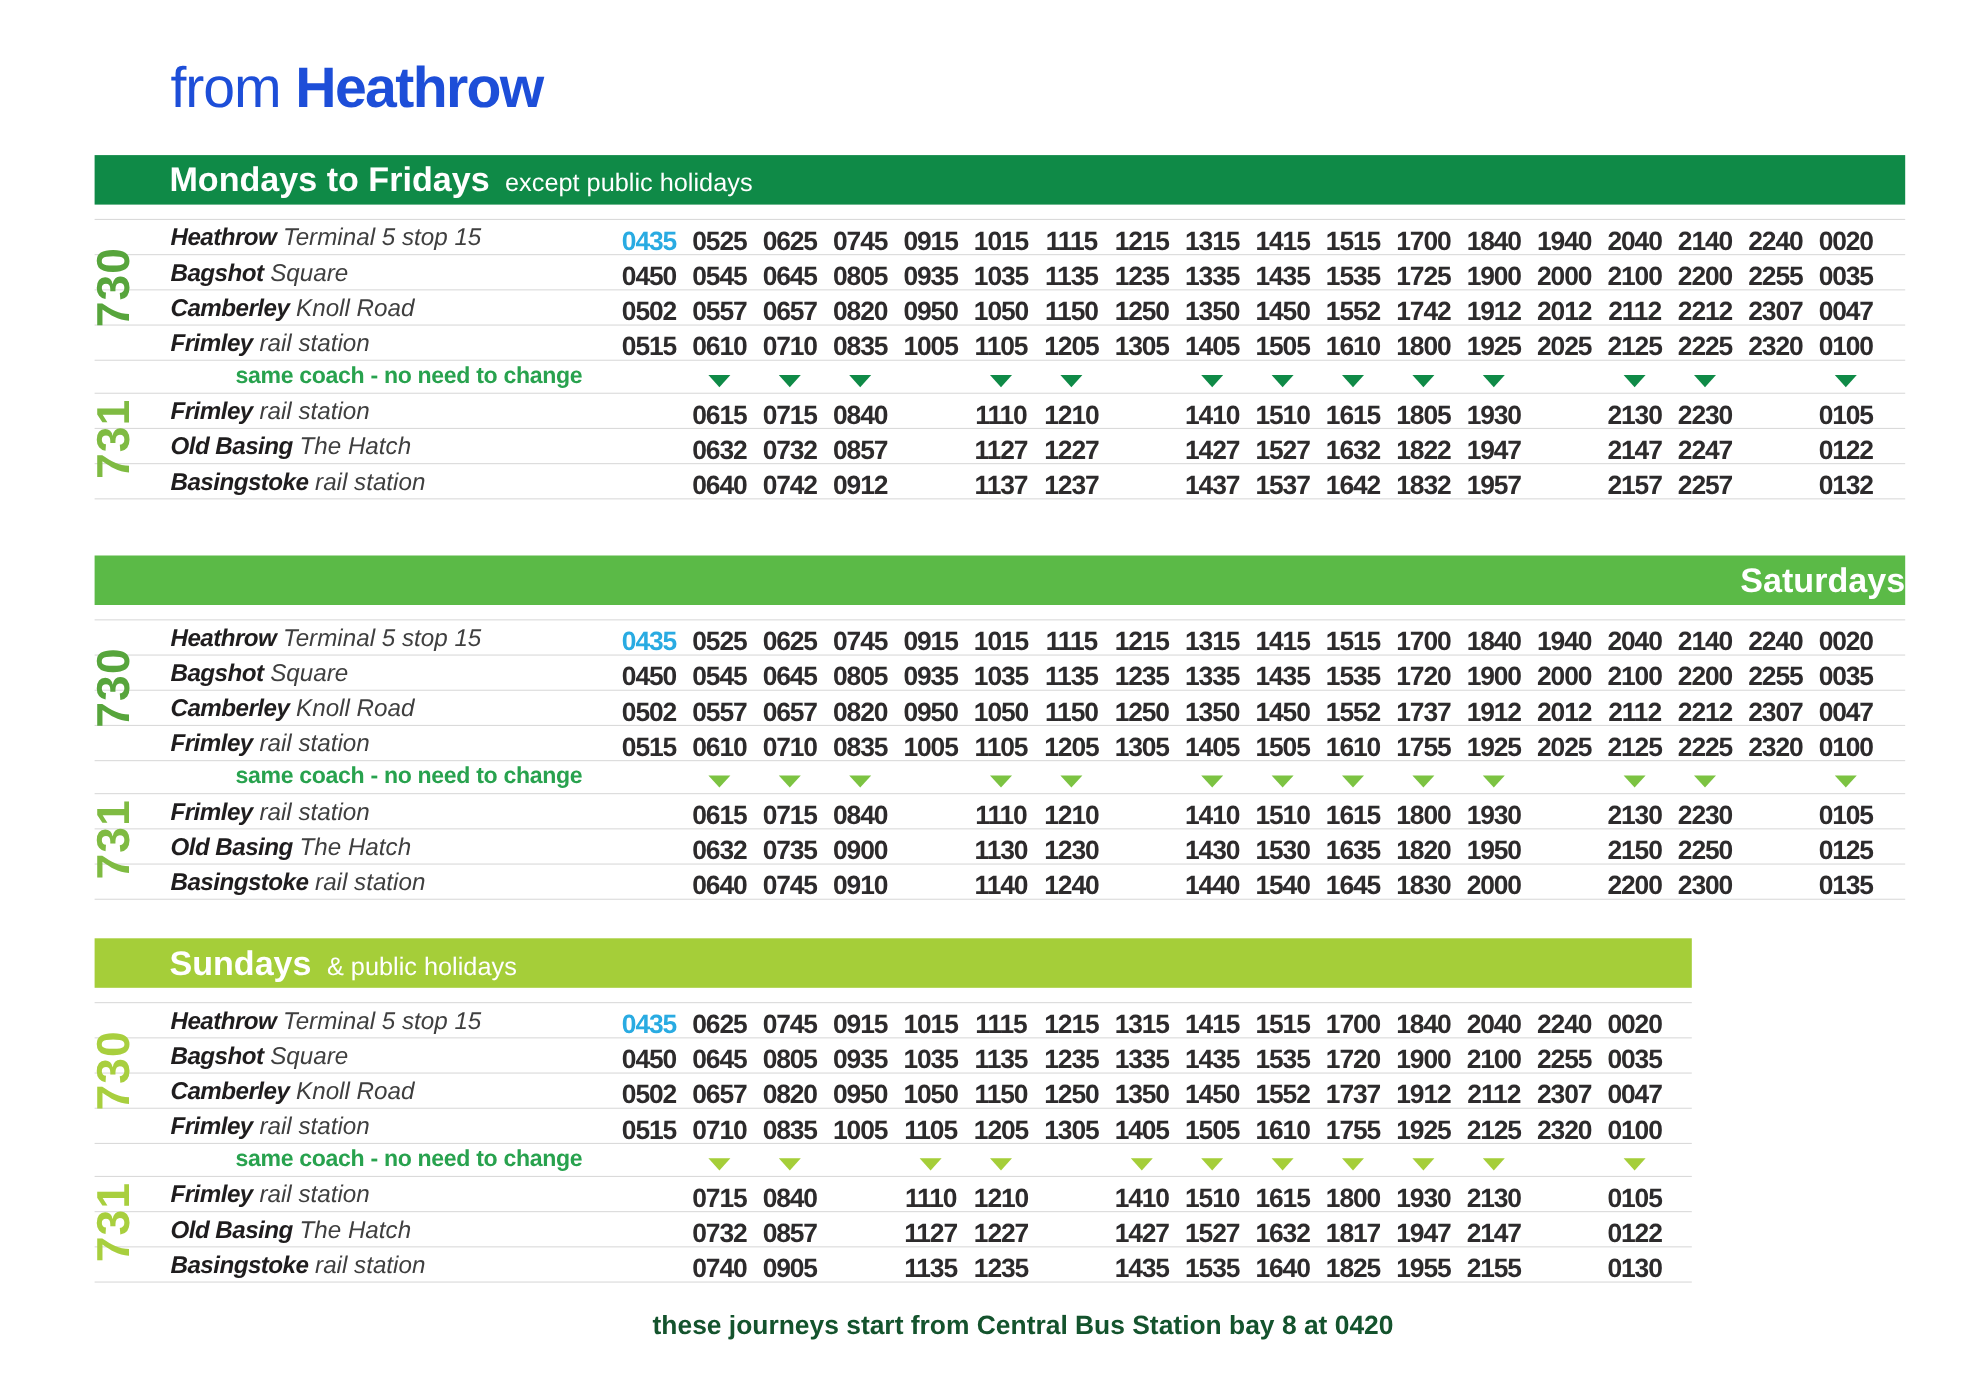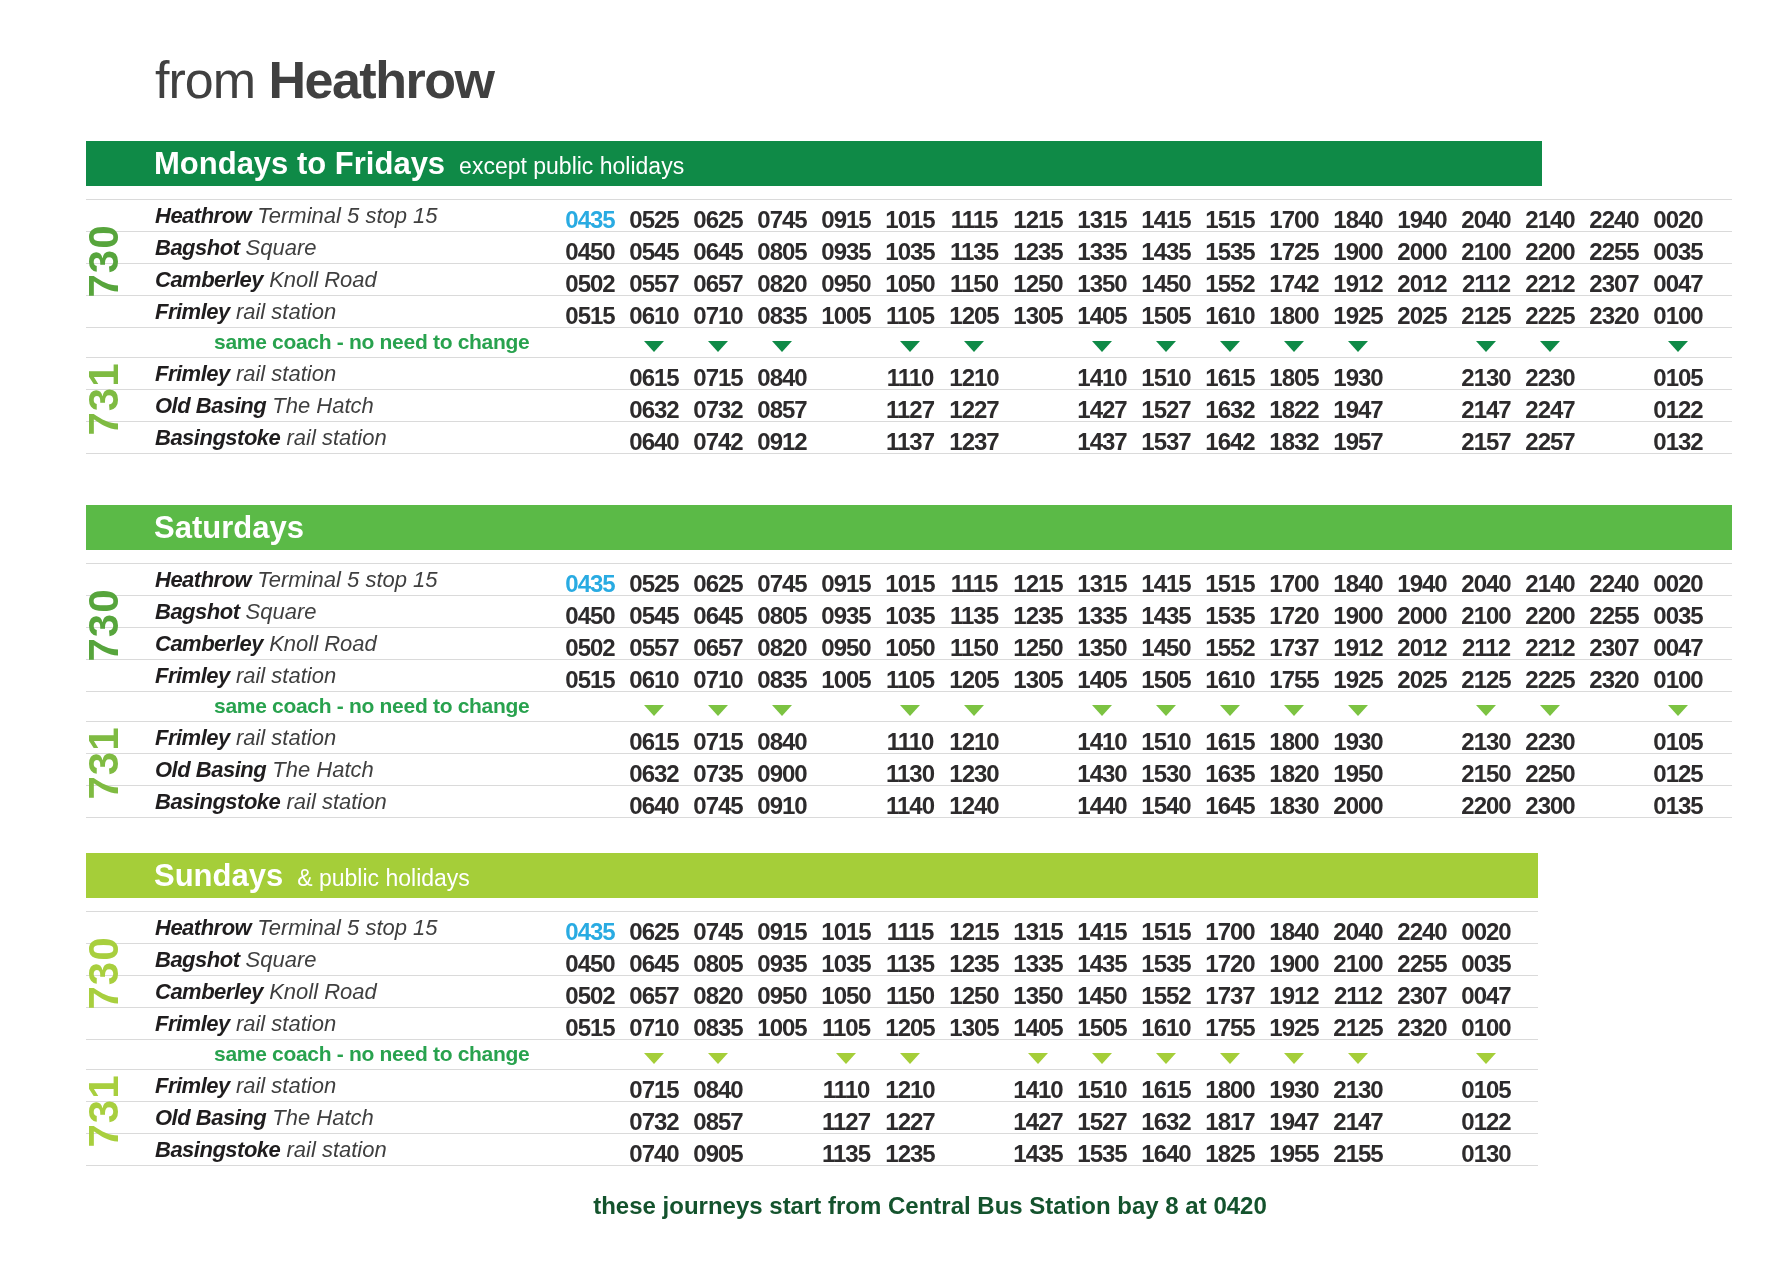--- a/index.html
+++ b/index.html
@@ -32,28 +32,28 @@
        border-top:11px solid currentColor;}
   .badge{position:absolute;left:-6px;width:48px;display:flex;align-items:center;justify-content:center;}
   .badge span{transform:rotate(-90deg);font-size:42px;font-weight:700;letter-spacing:1px;}
   .footer{position:absolute;left:480px;top:1192px;width:900px;text-align:center;
           font-size:24px;font-weight:700;}
 </style>
 </head>
 <body>
 
 <div class="page">
-  <div class="title" style="color: #404040;">
+  <div class="title" style="color: #1d4ed8;">
     <span class="light">from</span>
     <span class="strong">Heathrow</span>
   </div>
 
   <div>
       <div class="section" style="top: 141px;">
-        <div class="bar" style="background: rgb(15, 138, 71); width: 1456px;">
+        <div class="bar" style="background: rgb(15, 138, 71); width: 1646px;">
           <span class="bar-title">Mondays to Fridays</span>
           <span class="bar-sub">except public holidays</span>
         </div>
         <div class="rows" style="width: 1646px; border-top-color: rgb(218, 218, 218);">
           <div class="row">
             <div class="label"><b>Heathrow</b> Terminal 5 stop 15</div>
             <div class="times">
               <div class="cell blue">0435</div>
               <div class="cell">0525</div>
               <div class="cell">0625</div>
@@ -263,21 +263,21 @@
           </div>
         </div>
         <div class="badge" style="top: 58px; height: 124px; color: rgb(87, 165, 60);">
           <span>730</span>
         </div>
         <div class="badge" style="top: 211px; height: 93px; color: rgb(127, 187, 66);">
           <span>731</span>
         </div>
       </div>
       <div class="section" style="top: 505px;">
-        <div class="bar" style="background: rgb(91, 186, 71); width: 1646px;">
+        <div class="bar" style="background: rgb(91, 186, 71); width: 1646px; justify-content: flex-end;">
           <span class="bar-title">Saturdays</span>
         </div>
         <div class="rows" style="width: 1646px; border-top-color: rgb(218, 218, 218);">
           <div class="row">
             <div class="label"><b>Heathrow</b> Terminal 5 stop 15</div>
             <div class="times">
               <div class="cell blue">0435</div>
               <div class="cell">0525</div>
               <div class="cell">0625</div>
               <div class="cell">0745</div>

